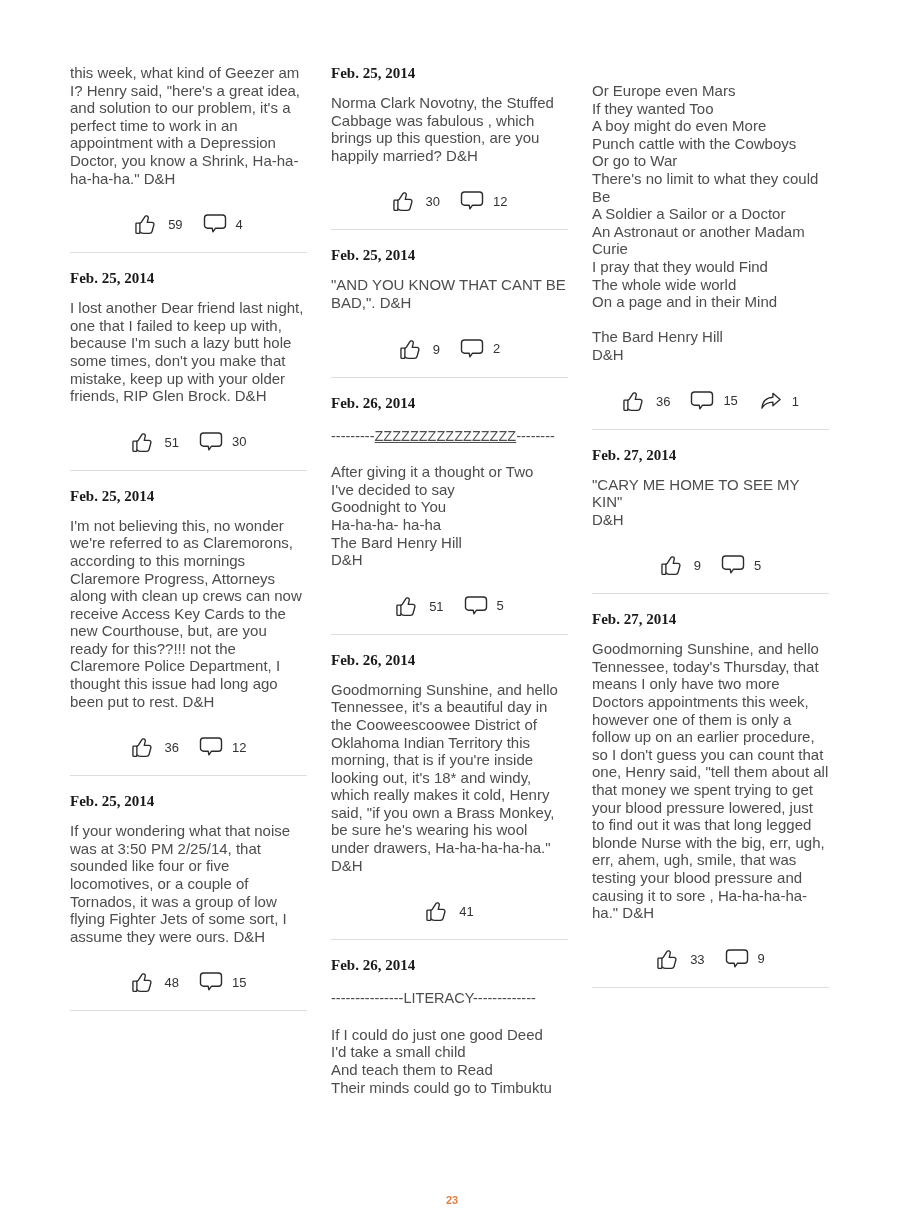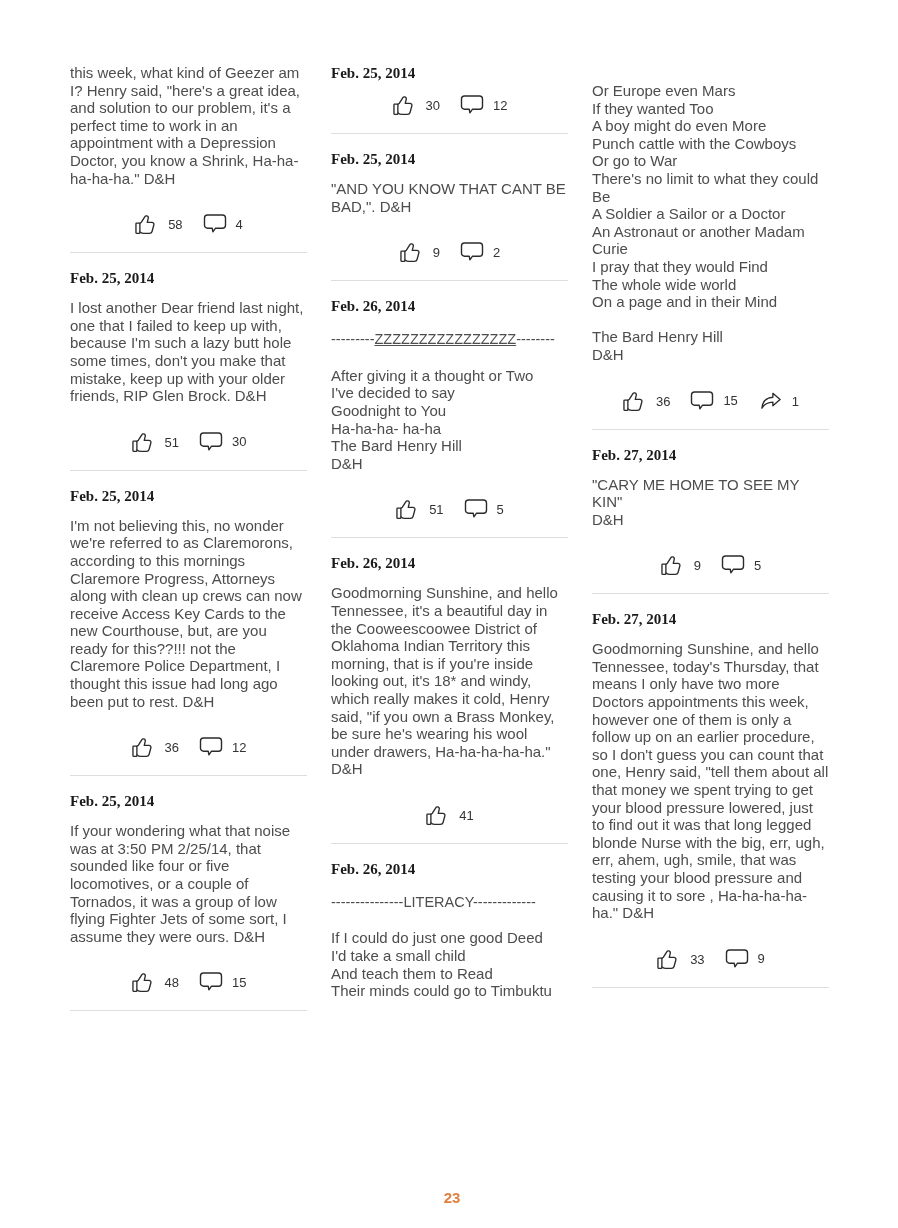--- a/index.html
+++ b/index.html
@@ -61,21 +61,21 @@
     border: none;
     border-top: 1px solid #dddddd;
     margin: 0 0 16px 0;
   }
   .page-number {
     position: absolute;
     left: 0;
     right: 0;
     bottom: 22px;
     text-align: center;
-    font-size: 15px;
+    font-size: 11px;
     font-weight: 700;
     color: #e0813f;
     padding-left: 6px;
   }
 </style>
 </head>
 <body>
 
 <div class="page">
   <div class="columns">
@@ -84,21 +84,21 @@
 
     <p class="post-body">this week, what kind of Geezer am I? Henry said, "here's a great idea, and solution to our problem, it's a perfect time to work in an appointment with a Depression Doctor, you know a Shrink, Ha-ha-ha-ha-ha." D&amp;H</p>
     <div class="post-stats">
       <span class="stat-group">
         <span class="stat-icon">
           <svg width="25" height="23" viewBox="0 0 26 24" fill="none" stroke="currentColor" stroke-width="1.4" stroke-linejoin="round" stroke-linecap="round">
             <rect x="2" y="10.6" width="4.1" height="10.6" rx="0.6"></rect>
             <path d="M6.3 19.8c1.2 1 2.4 1.5 4 1.5h5.7c1.4 0 2.5-.8 2.8-2l1.9-7c.35-1.3-.6-2.5-2-2.5h-4.9l1-4.2c.27-1.1-.33-2.2-1.4-2.5-.86-.25-1.77.1-2.23.87L7.7 9.6l-1.4 1"></path>
           </svg>
         </span>
-        <span class="stat-count">58</span>
+        <span class="stat-count">59</span>
       </span>
       <span class="stat-group">
         <span class="stat-icon">
           <svg width="24" height="22" viewBox="0 0 24 22" fill="none" stroke="currentColor" stroke-width="1.4" stroke-linejoin="round" stroke-linecap="round">
             <path d="M4.5 2h15a3 3 0 0 1 3 3v7.2a3 3 0 0 1-3 3h-7l-2.6 3.6-.7-3.6H4.5a3 3 0 0 1-3-3V5a3 3 0 0 1 3-3z"></path>
           </svg>
         </span>
         <span class="stat-count">4</span>
       </span>
 
@@ -184,20 +184,21 @@
       </span>
 
     </div>
     <hr class="post-divider">
   </article>
 </div>
     <div class="column column-2">
   <article class="post">
     <h3 class="post-date">Feb. 25, 2014</h3>
 
+    <p class="post-body">Norma Clark Novotny, the Stuffed Cabbage was fabulous , which brings up this question, are you happily married? D&amp;H</p>
     <div class="post-stats">
       <span class="stat-group">
         <span class="stat-icon">
           <svg width="25" height="23" viewBox="0 0 26 24" fill="none" stroke="currentColor" stroke-width="1.4" stroke-linejoin="round" stroke-linecap="round">
             <rect x="2" y="10.6" width="4.1" height="10.6" rx="0.6"></rect>
             <path d="M6.3 19.8c1.2 1 2.4 1.5 4 1.5h5.7c1.4 0 2.5-.8 2.8-2l1.9-7c.35-1.3-.6-2.5-2-2.5h-4.9l1-4.2c.27-1.1-.33-2.2-1.4-2.5-.86-.25-1.77.1-2.23.87L7.7 9.6l-1.4 1"></path>
           </svg>
         </span>
         <span class="stat-count">30</span>
       </span>

